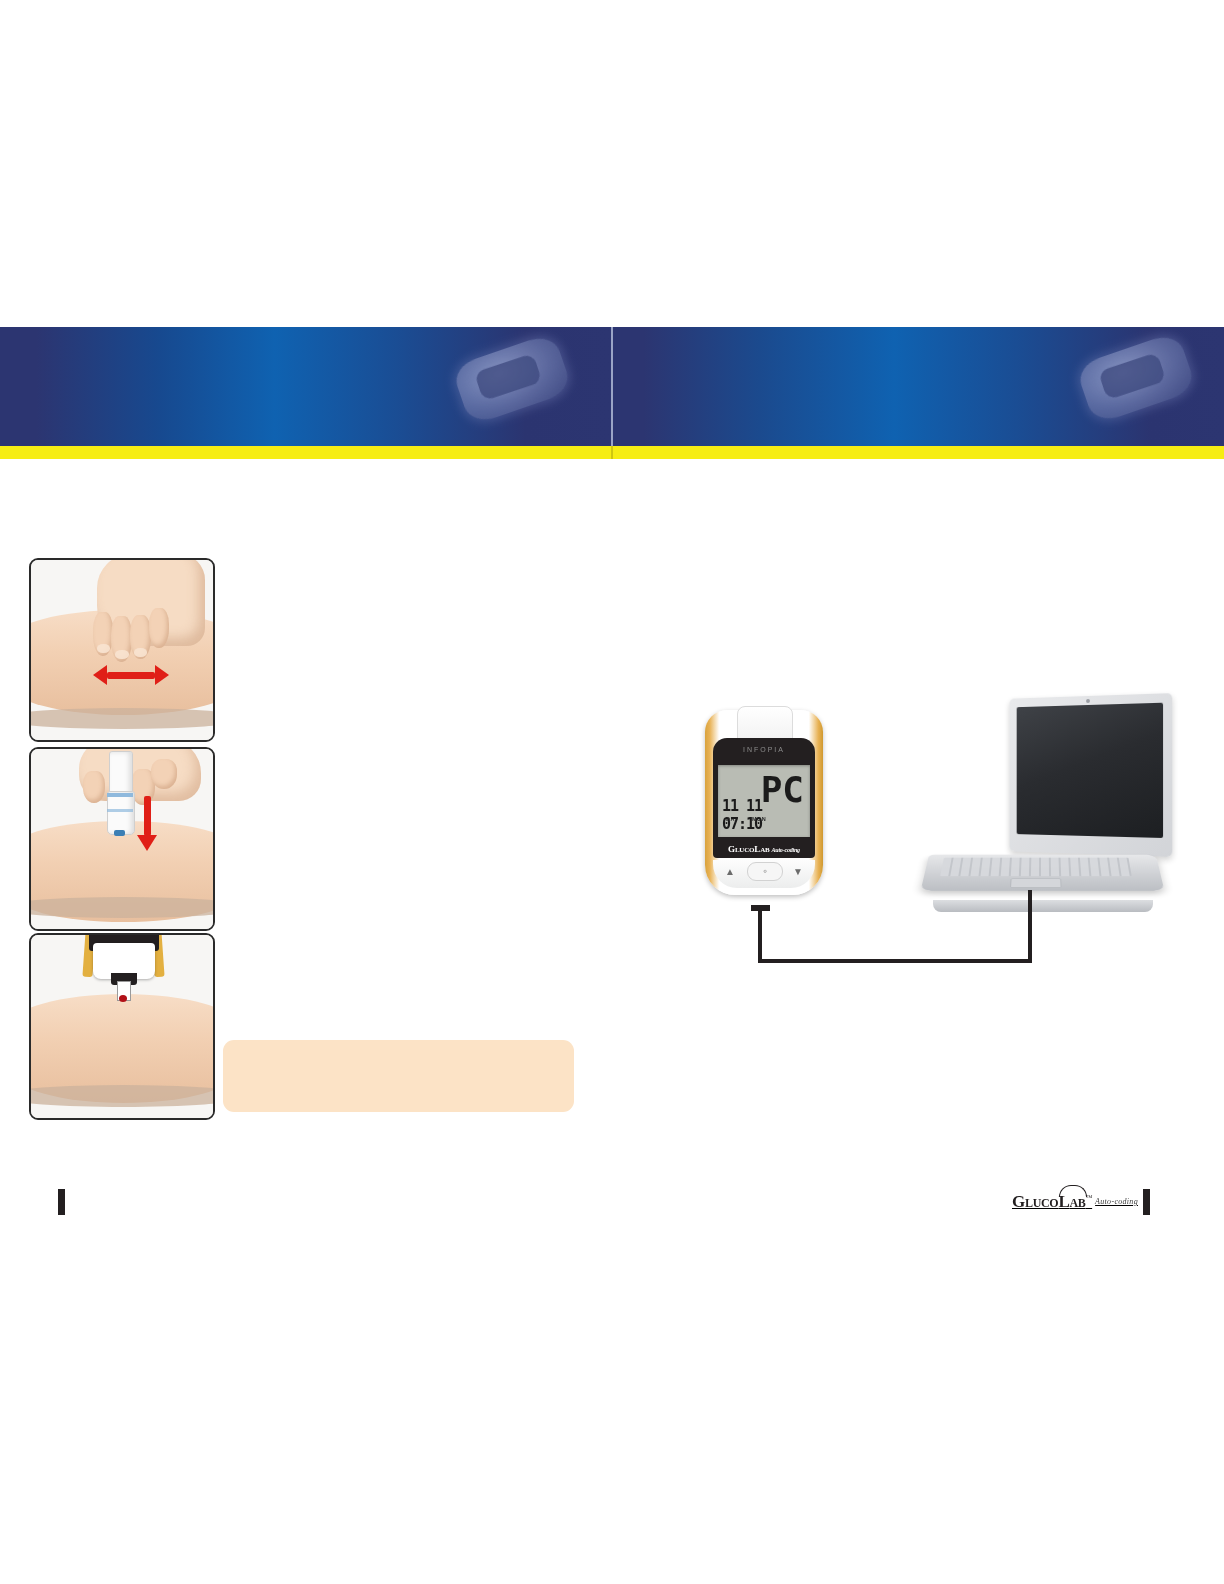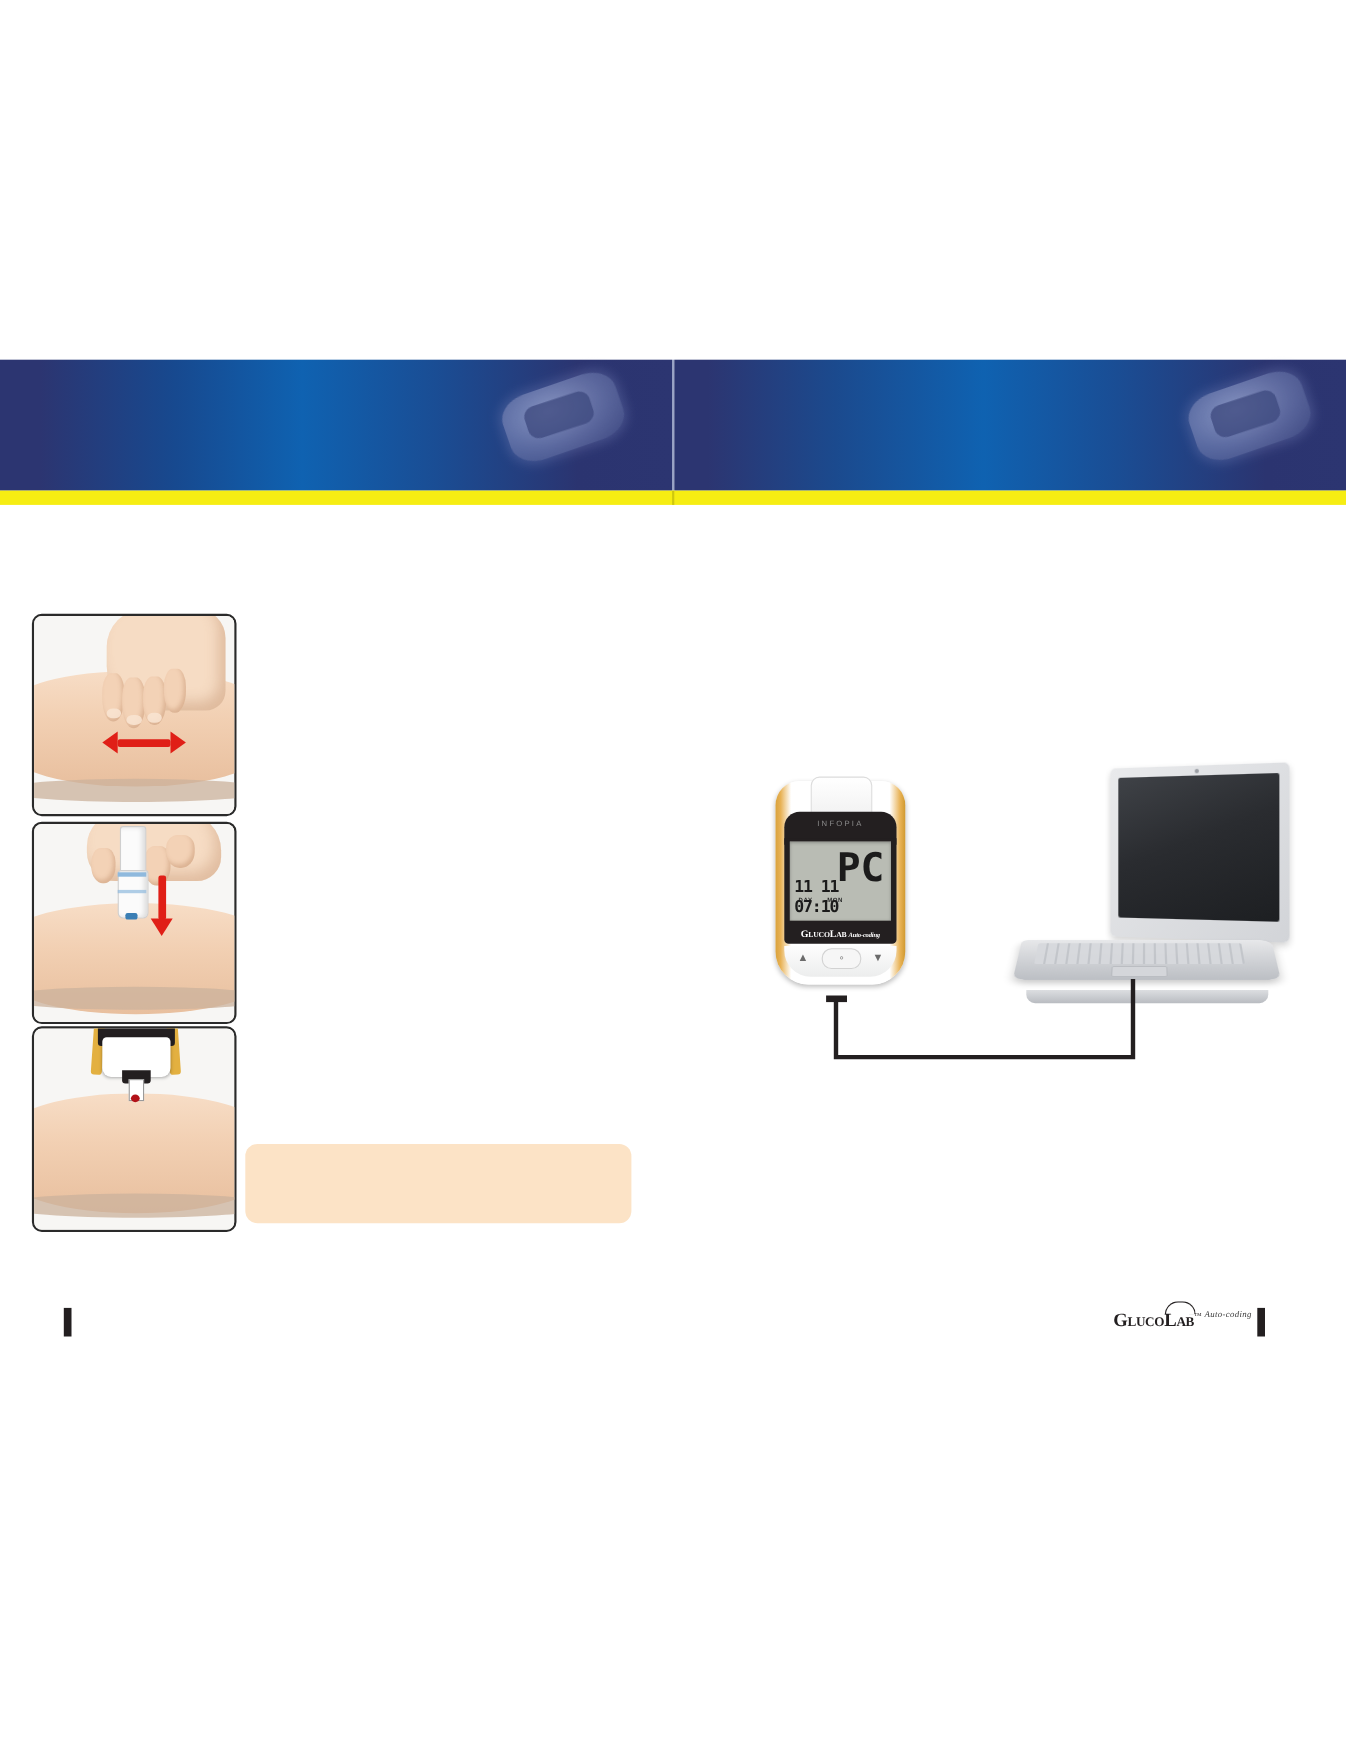--- a/index.html
+++ b/index.html
@@ -136,21 +136,21 @@
     background:#d4d6da;border:1px solid #b8bbc0;border-radius:2px;}
   .lt-front{position:absolute;left:8px;top:212px;width:220px;height:12px;
     background:linear-gradient(180deg,#dcdee1 0%,#b9bcc1 100%);border-radius:0 0 8px 8px;}
 
   
   .cable{position:absolute;left:0;top:0;width:480px;height:300px;}
 
   
   .footer-mark-left{position:absolute;left:58px;top:1189px;width:7px;height:26px;background:#231f20;}
   .footer-mark-right{position:absolute;left:1143px;top:1189px;width:7px;height:26px;background:#231f20;}
-  .footer-logo{position:absolute;left:1012px;top:1190px;height:24px;display:flex;align-items:flex-start;}
+  .footer-logo{position:absolute;left:1012px;top:1190px;height:24px;display:flex;align-items:center;text-decoration:underline;}
   .fl-text{font-family:"Liberation Serif",serif;font-weight:bold;font-size:17px;color:#231f20;
     letter-spacing:-.3px;position:relative;white-space:nowrap;}
   .fl-text sup{font-size:7px;vertical-align:super;font-weight:normal;}
   .fl-arc{position:absolute;left:47px;top:-7px;width:26px;height:11px;
     border:1.6px solid #231f20;border-bottom:none;border-radius:13px 13px 0 0;}
   .fl-tag{font-family:"Liberation Serif",serif;font-style:italic;font-size:8px;color:#3a3a3a;
     margin-left:3px;margin-bottom:2px;white-space:nowrap;letter-spacing:.3px;}
 </style>
 </head>
 <body>

